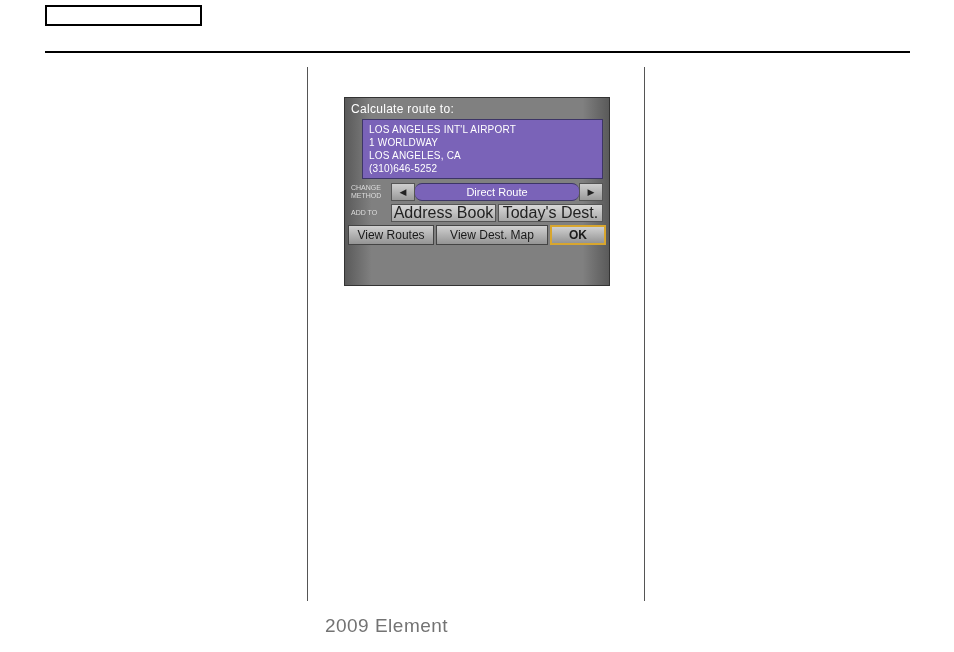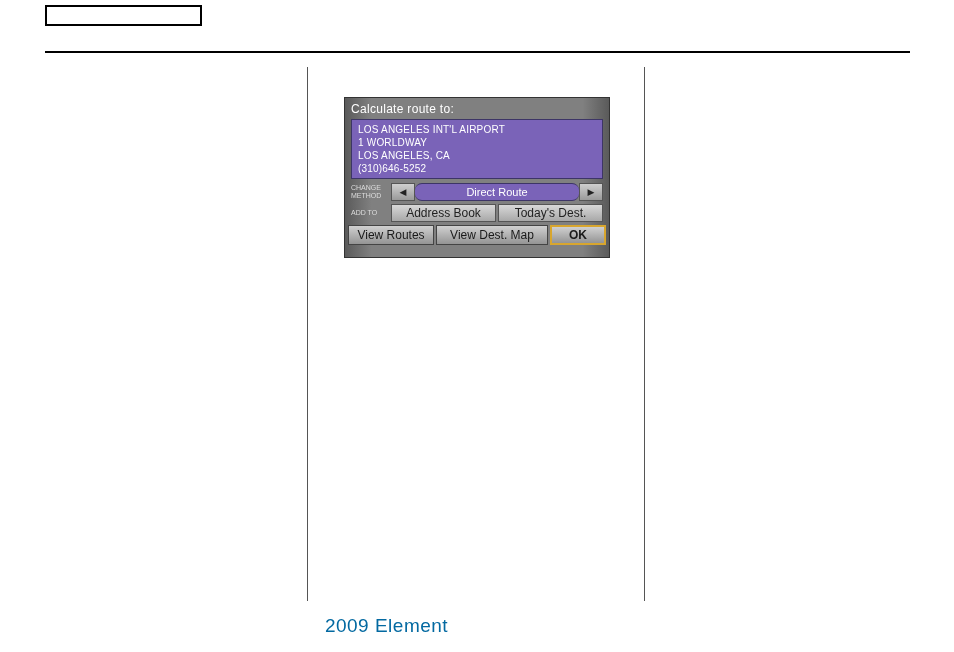--- a/index.html
+++ b/index.html
@@ -36,44 +36,44 @@
     border-left: 1px solid #555;
     border-right: 1px solid #555;
   }
   .footer-text {
     position: absolute;
     left: 0;
     width: 773px;
     top: 615px;
     text-align: center;
     font-size: 19px;
-    color: #0369a1;
+    color: #737373;
     letter-spacing: 0.5px;
   }
 
   
   .nav-device {
     position: absolute;
     left: 344px;
     top: 97px;
     width: 266px;
-    height: 161px;
+    height: 189px;
     background: linear-gradient(90deg, #5a5a5a 0%, #808080 10%, #808080 90%, #5a5a5a 100%);
     border: 1px solid #333;
     font-family: Arial, sans-serif;
   }
   .nav-title {
     color: #fff;
     font-size: 12px;
     padding: 4px 6px 3px 6px;
     font-weight: normal;
     letter-spacing: 0.3px;
   }
   .dest-panel {
-    margin: 0 6px 4px 6px;
+    margin: 0 6px 4px 17px;
     background: #7a63b8;
     border: 1px solid #3d3566;
     padding: 3px 6px;
     color: #fff;
     font-size: 10px;
     line-height: 13px;
     letter-spacing: 0.2px;
   }
   .row {
     display: flex;
@@ -108,21 +108,21 @@
     font-size: 11px;
     text-align: center;
     line-height: 16px;
     border-radius: 7px;
   }
   .gray-btn {
     flex: 1;
     background: linear-gradient(#d8d8d8,#a8a8a8);
     border: 1px solid #555;
     color: #222;
-    font-size: 12px;
+    font-size: 16px;
     text-align: center;
     line-height: 16px;
   }
   .gray-btn + .gray-btn { margin-left: 2px; }
   .bottom-row {
     display: flex;
     align-items: stretch;
     margin: 0 3px 3px 3px;
     height: 20px;
     gap: 2px;

